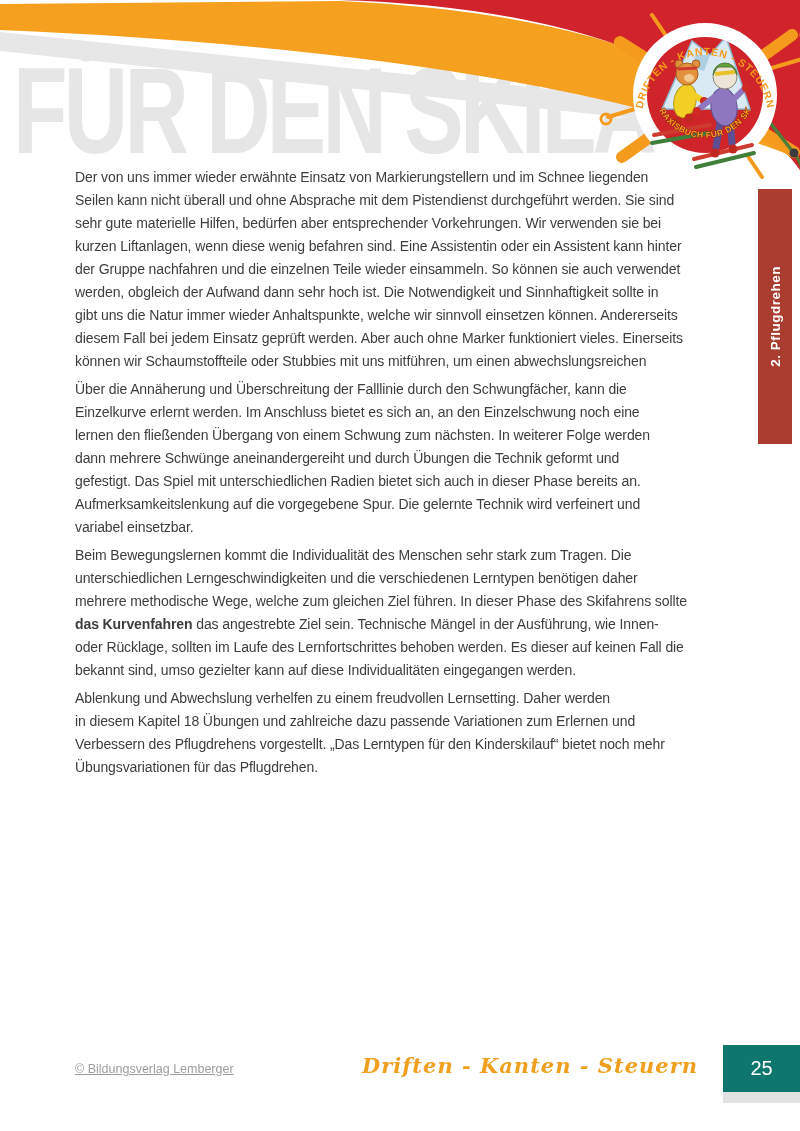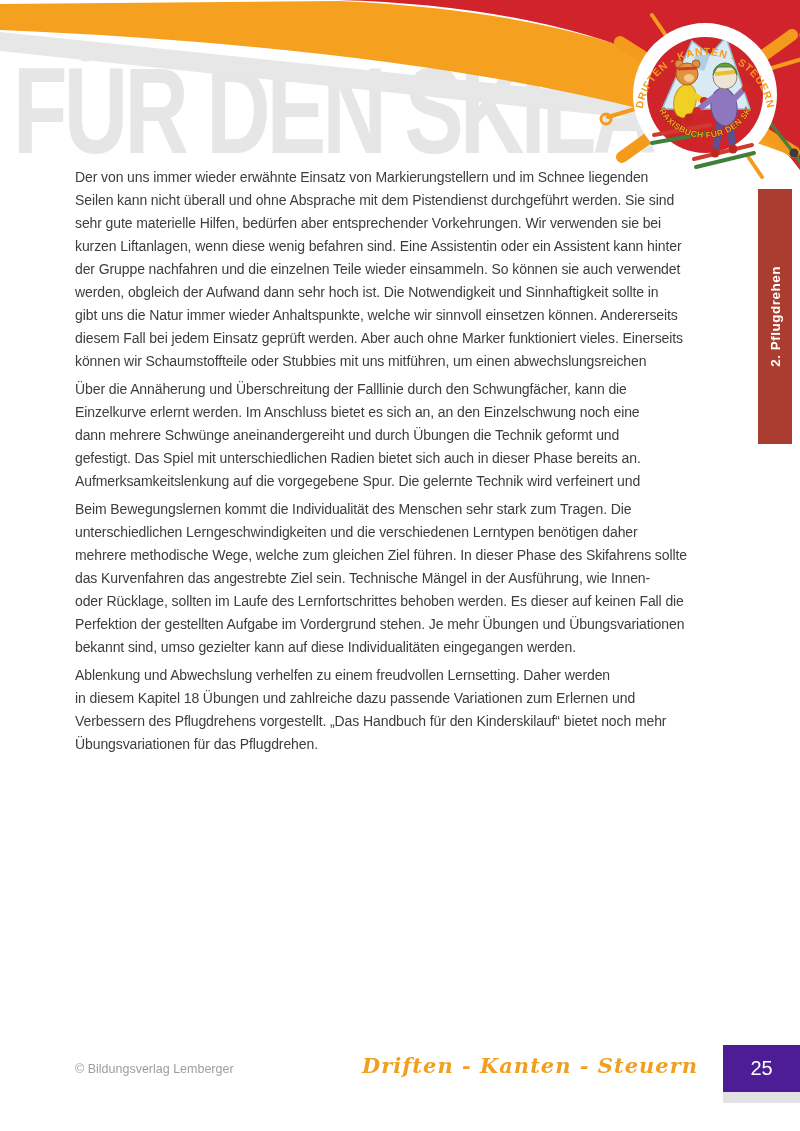--- a/index.html
+++ b/index.html
@@ -14,26 +14,26 @@
   
   .chapter-tab{position:absolute;left:758px;top:189px;width:34px;height:255px;background:#ab3d30;
                z-index:4;display:flex;align-items:center;justify-content:center;}
   .chapter-tab span{writing-mode:vertical-rl;transform:rotate(180deg);color:#ffffff;font-weight:700;
                     font-size:13.5px;letter-spacing:.5px;}
   
   .bodytext{position:absolute;left:75px;top:166px;width:660px;z-index:2;color:#3d3d3d;
             font-size:14px;letter-spacing:-0.1px;}
   .para{margin:0 0 5px 0;}
   .line{height:23px;line-height:23px;white-space:nowrap;}
-  .bold{font-weight:400;}
+  .bold{font-weight:700;}
   
-  .copyright{position:absolute;left:75px;top:1062px;font-size:12.5px;color:#9d9d9d;z-index:2;}
+  .copyright{position:absolute;left:75px;top:1062px;font-size:12.5px;color:#9d9d9d;z-index:2;text-decoration:underline;}
   .slogan{position:absolute;right:102px;top:1053px;font-family:"DejaVu Serif","Liberation Serif",serif;
           font-style:italic;font-weight:700;font-size:21px;color:#f0a01e;letter-spacing:1px;z-index:2;}
-  .pagebox{position:absolute;left:723px;top:1045px;width:77px;height:47px;background:#4c1d95;z-index:2;
+  .pagebox{position:absolute;left:723px;top:1045px;width:77px;height:47px;background:#0f766e;z-index:2;
            display:flex;align-items:center;justify-content:center;color:#ffffff;font-size:20px;}
   .pagebox-shadow{position:absolute;left:723px;top:1092px;width:77px;height:11px;background:#e2e2e2;z-index:2;}
 </style>
 </head>
 <body>
 
 <div class="page">
 
   <div class="headline-wrap">
     <span class="headline">FÜR DEN SKILAUF</span>
@@ -126,37 +126,38 @@
         <div class="line"><span>kurzen Liftanlagen, wenn diese wenig befahren sind. Eine Assistentin oder ein Assistent kann hinter</span></div>
         <div class="line"><span>der Gruppe nachfahren und die einzelnen Teile wieder einsammeln. So können sie auch verwendet</span></div>
         <div class="line"><span>werden, obgleich der Aufwand dann sehr hoch ist. Die Notwendigkeit und Sinnhaftigkeit sollte in</span></div>
         <div class="line"><span>gibt uns die Natur immer wieder Anhaltspunkte, welche wir sinnvoll einsetzen können. Andererseits</span></div>
         <div class="line"><span>diesem Fall bei jedem Einsatz geprüft werden. Aber auch ohne Marker funktioniert vieles. Einerseits</span></div>
         <div class="line"><span>können wir Schaumstoffteile oder Stubbies mit uns mitführen, um einen abwechslungsreichen</span></div>
       </div>
       <div class="para">
         <div class="line"><span>Über die Annäherung und Überschreitung der Falllinie durch den Schwungfächer, kann die</span></div>
         <div class="line"><span>Einzelkurve erlernt werden. Im Anschluss bietet es sich an, an den Einzelschwung noch eine</span></div>
+        <div class="line"><span>lernen den fließenden Übergang von einem Schwung zum nächsten. In weiterer Folge werden</span></div>
         <div class="line"><span>dann mehrere Schwünge aneinandergereiht und durch Übungen die Technik geformt und</span></div>
         <div class="line"><span>gefestigt. Das Spiel mit unterschiedlichen Radien bietet sich auch in dieser Phase bereits an.</span></div>
         <div class="line"><span>Aufmerksamkeitslenkung auf die vorgegebene Spur. Die gelernte Technik wird verfeinert und</span></div>
+        <div class="line"><span>variabel einsetzbar.</span></div>
       </div>
       <div class="para">
         <div class="line"><span>Beim Bewegungslernen kommt die Individualität des Menschen sehr stark zum Tragen. Die</span></div>
         <div class="line"><span>unterschiedlichen Lerngeschwindigkeiten und die verschiedenen Lerntypen benötigen daher</span></div>
         <div class="line"><span>mehrere methodische Wege, welche zum gleichen Ziel führen. In dieser Phase des Skifahrens sollte</span></div>
         <div class="line"><span class="bold">das Kurvenfahren</span><span> das angestrebte Ziel sein. Technische Mängel in der Ausführung, wie Innen-</span></div>
         <div class="line"><span>oder Rücklage, sollten im Laufe des Lernfortschrittes behoben werden. Es dieser auf keinen Fall die</span></div>
-        <div class="line"><span>Perfektion der gestellten Aufgabe im Vordergrund stehen. Je mehr Übungen und Übungsvariationen</span></div>
         <div class="line"><span>bekannt sind, umso gezielter kann auf diese Individualitäten eingegangen werden.</span></div>
       </div>
       <div class="para">
         <div class="line"><span>Ablenkung und Abwechslung verhelfen zu einem freudvollen Lernsetting. Daher werden</span></div>
         <div class="line"><span>in diesem Kapitel 18 Übungen und zahlreiche dazu passende Variationen zum Erlernen und</span></div>
-        <div class="line"><span>Verbessern des Pflugdrehens vorgestellt. „Das Handbuch für den Kinderskilauf“ bietet noch mehr</span></div>
+        <div class="line"><span>Verbessern des Pflugdrehens vorgestellt. „Das Lerntypen für den Kinderskilauf“ bietet noch mehr</span></div>
         <div class="line"><span>Übungsvariationen für das Pflugdrehen.</span></div>
       </div>
     </div>
 
   <div class="copyright">© Bildungsverlag Lemberger</div>
   <div class="slogan">Driften - Kanten - Steuern</div>
   <div class="pagebox">
     <span>25</span>
   </div>
   <div class="pagebox-shadow"></div>

